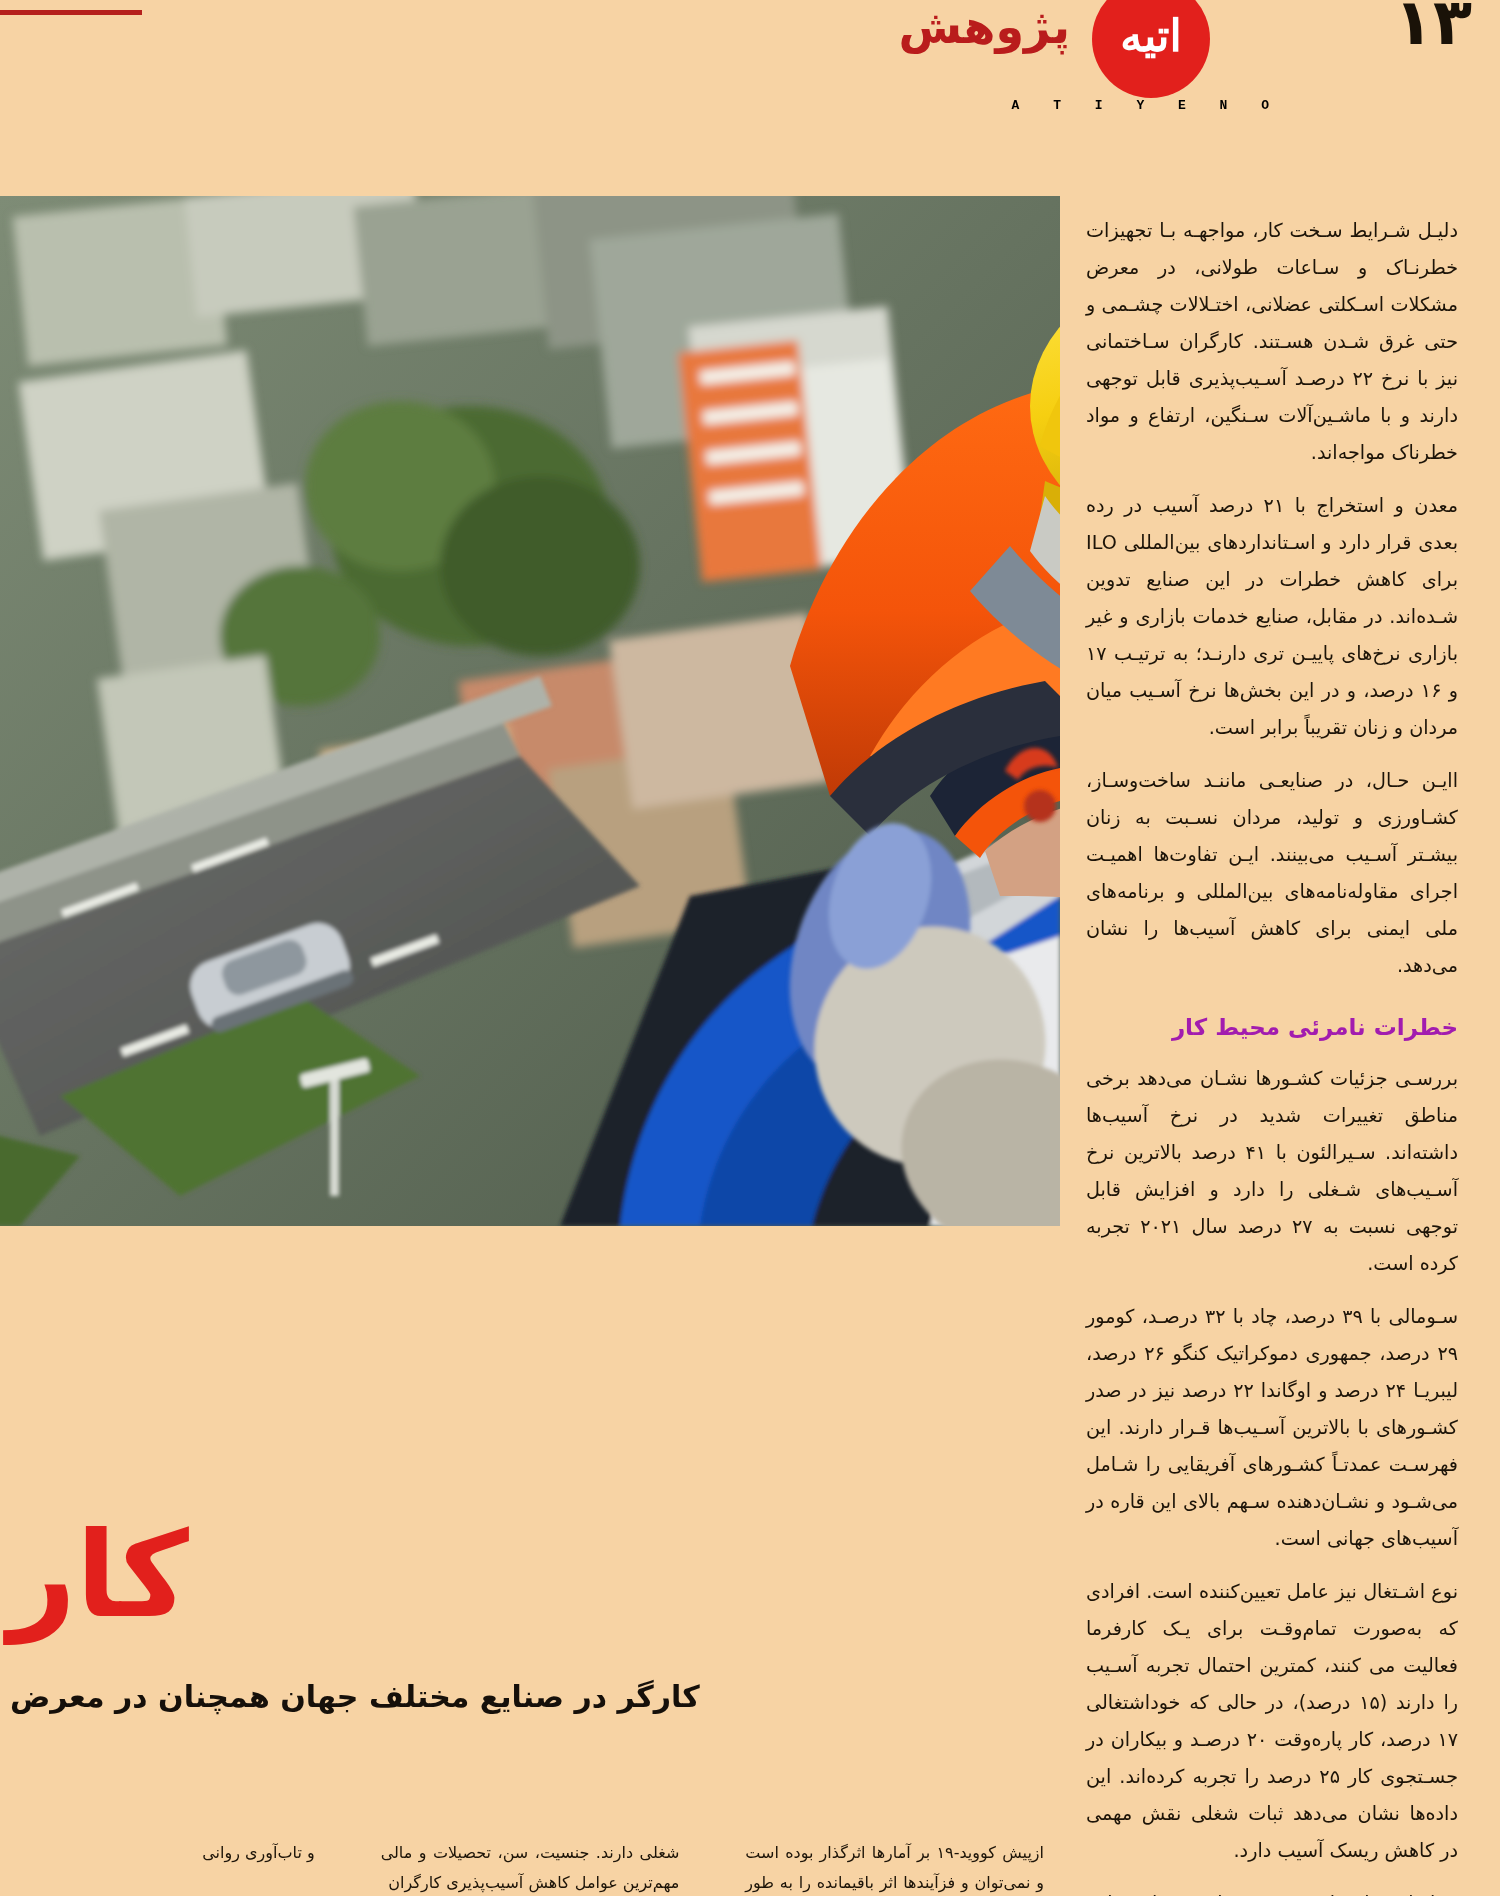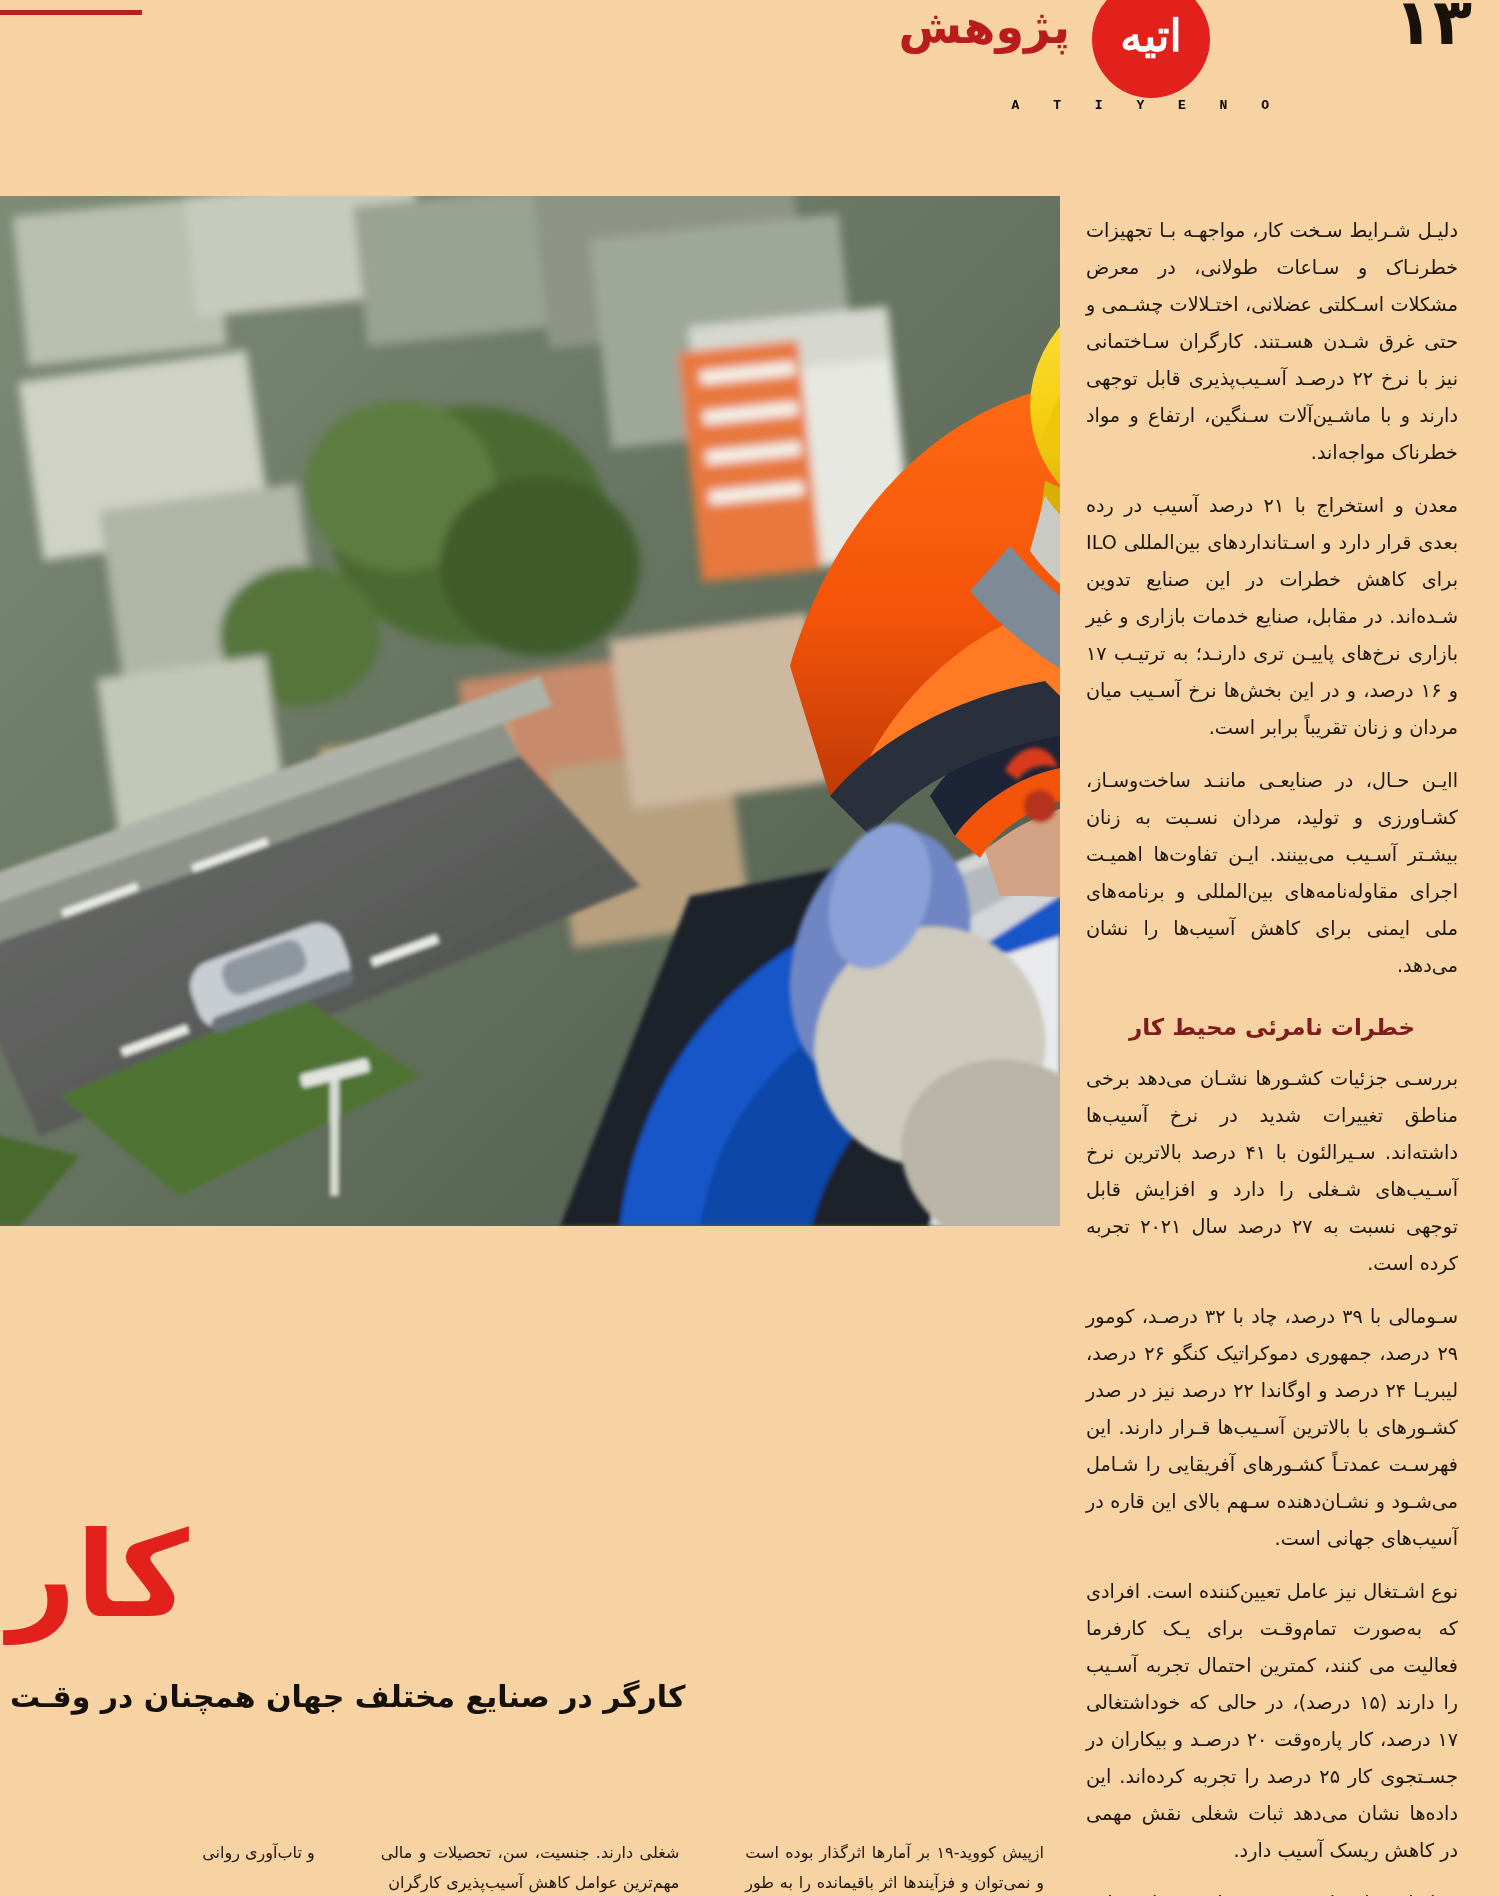--- a/index.html
+++ b/index.html
@@ -95,26 +95,26 @@
     color: #1d1408;
     font-size: 19.2px;
     line-height: 37px;
     text-align: justify;
     text-justify: inter-word;
   }
   .col-main p {
     margin: 16px 0 16px 0;
   }
   .subhead-red {
-    color: #7f1d1d;
+    color: #a21caf;
     font-size: 23px;
     font-weight: 700;
     line-height: 34px;
     margin: 26px 0 10px 0 !important;
-    text-align: center;
+    text-align: right;
   }
 
   
   .photo {
     position: absolute;
     top: 196px;
     right: 440px;
     width: 1060px;
     height: 1030px;
     overflow: hidden;
@@ -338,21 +338,21 @@
         <circle cx="1040" cy="610" r="16" fill="#b5301a"></circle>
       </g>
 
       <rect x="0" y="0" width="1060" height="1030" fill="none"></rect>
     </svg>
   </div>
 
   <div class="headline-red">کار</div>
 
   <div class="headline-sub">
-    <span>کارگر در صنایع مختلف جهان همچنان در وقـت</span>
+    <span>کارگر در صنایع مختلف جهان همچنان در معرض</span>
   </div>
 
   <div class="bottom-cols">
     <div class="bottom-col">
       <p>ازپیش کووید-۱۹ بر آمارها اثرگذار بوده است و نمی‌توان و فزآیندها اثر باقیمانده را به طور خطر دانست.</p>
     </div>
     <div class="bottom-col">
       <p>شغلی دارند. جنسیت، سن، تحصیلات و مالی مهم‌ترین عوامل کاهش آسیب‌پذیری کارگران</p>
     </div>
     <div class="bottom-col">

